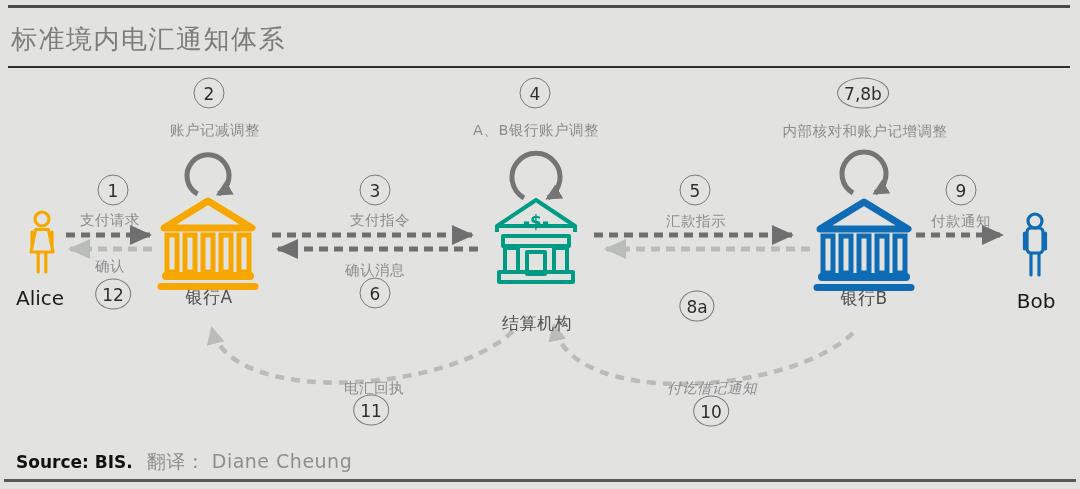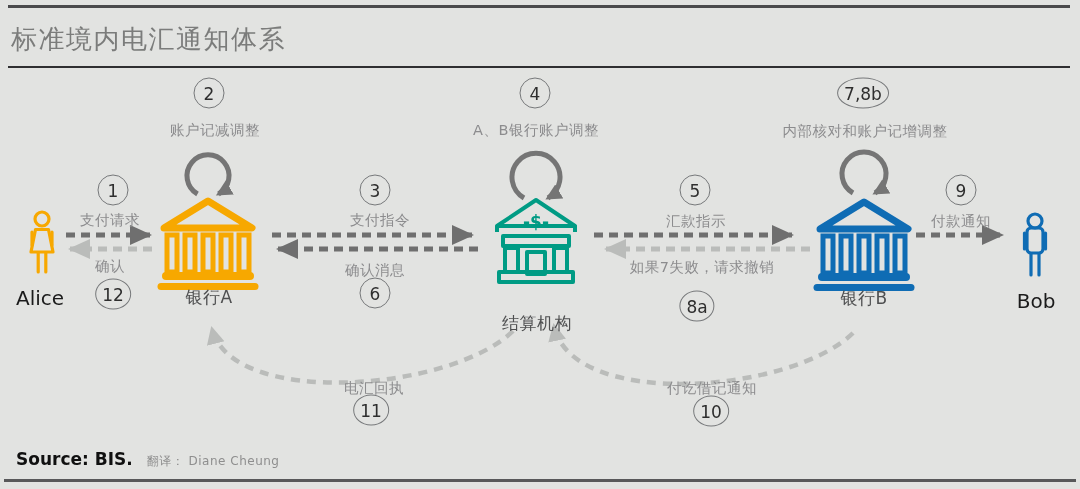--- a/index.html
+++ b/index.html
@@ -12,21 +12,21 @@
   .page-title{position:absolute;left:11px;top:22px;font-size:26px;letter-spacing:1.5px;color:#7B7C7B;white-space:nowrap;}
   svg.diagram{position:absolute;left:0;top:0;}
   .badge{position:absolute;transform:translate(-50%,-50%);min-width:31px;height:31px;box-sizing:border-box;
          border:1.6px solid #76787A;border-radius:50%;display:flex;align-items:center;justify-content:center;
          padding:0 6px;font-size:17px;color:#2E2E2E;background:transparent;white-space:nowrap;}
   .steplabel{position:absolute;transform:translate(-50%,-50%);font-size:14.5px;color:#8C8C8E;white-space:nowrap;letter-spacing:0.5px;}
   .entlabel{position:absolute;transform:translate(-50%,-50%);font-size:17px;font-weight:normal;color:#4E4F50;white-space:nowrap;letter-spacing:0.5px;}
   .personlabel{position:absolute;transform:translate(-50%,-50%);font-size:20px;font-weight:400;color:#1B1B1B;white-space:nowrap;}
   .footer{position:absolute;left:16px;top:449px;display:flex;align-items:baseline;justify-content:space-between;}
   .footer .source{font-size:17px;font-weight:bold;color:#101010;}
-  .footer .translator{font-size:12px;color:#8E8E8E;margin-left:14px;letter-spacing:0.5px;}
+  .footer .translator{font-size:19px;color:#8E8E8E;margin-left:14px;letter-spacing:0.5px;}
 </style>
 </head>
 <body>
 
 <div class="stage">
 
   <div class="rule top-rule"></div>
   <div class="page-title">标准境内电汇通知体系</div>
   <div class="rule title-rule"></div>
 
@@ -121,23 +121,22 @@
   <div class="badge" style="left:371px;top:410px;">11</div>
   <div class="badge" style="left:113px;top:294px;">12</div>
 
   <div class="steplabel" style="left:110px;top:220px;">支付请求</div>
   <div class="steplabel" style="left:215px;top:130px;">账户记减调整</div>
   <div class="steplabel" style="left:380px;top:220px;font-family:Liberation Serif, serif;">支付指令</div>
   <div class="steplabel" style="left:536px;top:130px;">A、B银行账户调整</div>
   <div class="steplabel" style="left:696px;top:221px;">汇款指示</div>
   <div class="steplabel" style="left:375px;top:270px;font-family:Liberation Serif, serif;">确认消息</div>
   <div class="steplabel" style="left:865px;top:131px;">内部核对和账户记增调整</div>
-  <div class="steplabel" style="left:702px;top:267px;">如果7失败，请求撤销</div>
   <div class="steplabel" style="left:961px;top:221px;">付款通知</div>
-  <div class="steplabel" style="left:712px;top:388px;">付讫借记通知</div>
+  <div class="steplabel" style="left:712px;top:388px;font-style:italic;">付讫借记通知</div>
   <div class="steplabel" style="left:374px;top:388px;">电汇回执</div>
   <div class="steplabel" style="left:110px;top:266px;">确认</div>
 
   <div class="personlabel" style="left:40px;top:298px;">Alice</div>
   <div class="entlabel" style="left:209px;top:297px;">银行A</div>
   <div class="entlabel" style="left:537px;top:296px;margin-top:27px;">结算机构</div>
   <div class="entlabel" style="left:864px;top:298px;">银行B</div>
   <div class="personlabel" style="left:1036px;top:301px;">Bob</div>
 
   <div class="footer">

